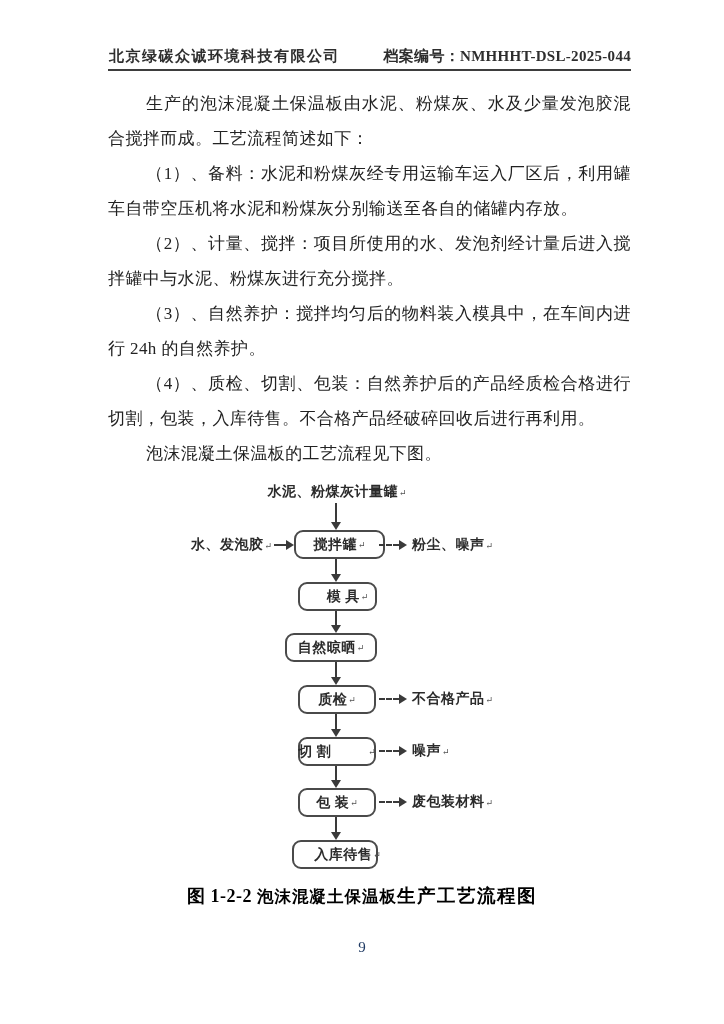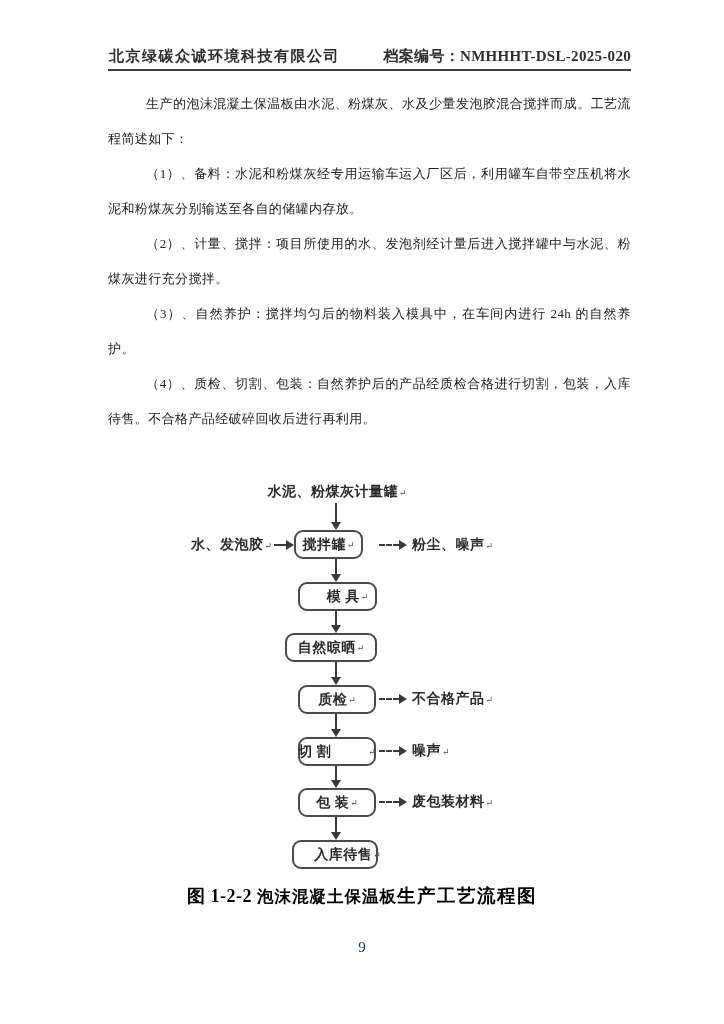--- a/index.html
+++ b/index.html
@@ -28,21 +28,21 @@
     color: #2e2e2e;
   }
   .hdr-rule {
     position: absolute; left: 108px; top: 69px;
     width: 523px; height: 2px; background: #3d3d3d;
   }
 
   
   .bodytext {
     position: absolute; left: 108px; top: 86px; width: 523px;
-    font-size: 13px; line-height: 35px; letter-spacing: 0.4px;
+    font-size: 17px; line-height: 35px; letter-spacing: 0.4px;
     text-align: justify; color: #222222;
   }
   .bodytext p { margin: 0; text-indent: 38px; }
 
   
   .flow {
     position: absolute; left: 0; top: 480px; width: 724px; height: 396px;
     font-family: "Liberation Serif", "DejaVu Serif", serif;
   }
   .flow-label {
@@ -94,29 +94,30 @@
     position: absolute; left: 0; top: 939px; width: 724px;
     text-align: center; font-size: 15px; color: #1f3a63;
   }
 </style>
 </head>
 <body>
 
 <div class="page">
 
   <div class="hdr-company">北京绿碳众诚环境科技有限公司</div>
-  <div class="hdr-archive">档案编号：NMHHHT-DSL-2025-020</div>
+  <div class="hdr-archive">档案编号：NMHHHT-DSL-2025-044</div>
   <div class="hdr-rule"></div>
 
   <div class="bodytext">
     <p>生产的泡沫混凝土保温板由水泥、粉煤灰、水及少量发泡胶混合搅拌而成。工艺流程简述如下：</p>
     <p>（1）、备料：水泥和粉煤灰经专用运输车运入厂区后，利用罐车自带空压机将水泥和粉煤灰分别输送至各自的储罐内存放。</p>
     <p>（2）、计量、搅拌：项目所使用的水、发泡剂经计量后进入搅拌罐中与水泥、粉煤灰进行充分搅拌。</p>
     <p>（3）、自然养护：搅拌均匀后的物料装入模具中，在车间内进行 24h 的自然养护。</p>
     <p>（4）、质检、切割、包装：自然养护后的产品经质检合格进行切割，包装，入库待售。不合格产品经破碎回收后进行再利用。</p>
+    <p>泡沫混凝土保温板的工艺流程见下图。</p>
   </div>
 
   <div class="flow">
 
     <div class="flow-label" style="left:237px; top:3px; width:200px; text-align:center;">
       <span>水泥、粉煤灰计量罐</span><span class="pmark">↵</span>
     </div>
 
     <div class="v-arrow" style="left:331px; top:23px; height:27px;">
       <div class="vline"></div>
@@ -124,21 +125,21 @@
     </div>
 
     <div class="flow-label" style="left:188px; top:56px; width:84px; text-align:right;">
       <span>水、发泡胶</span><span class="pmark">↵</span>
     </div>
     <div class="h-arrow" style="left:274px; top:60px; width:20px;">
       <div class="hline"></div>
       <div class="hhead"></div>
     </div>
 
-    <div class="flow-box" style="left:294px; top:50px; width:69px; height:29px;">
+    <div class="flow-box" style="left:294px; top:50px; width:91px; height:29px;">
       <span>搅拌罐</span>
         <span class="pmark">↵</span>
     </div>
 
     <div class="h-arrow" style="left:379px; top:60px; width:28px;">
       <div class="hline dashed"></div>
       <div class="hhead"></div>
     </div>
     <div class="flow-label" style="left:412px; top:56px;">
       <span>粉尘、噪声</span><span class="pmark">↵</span>

